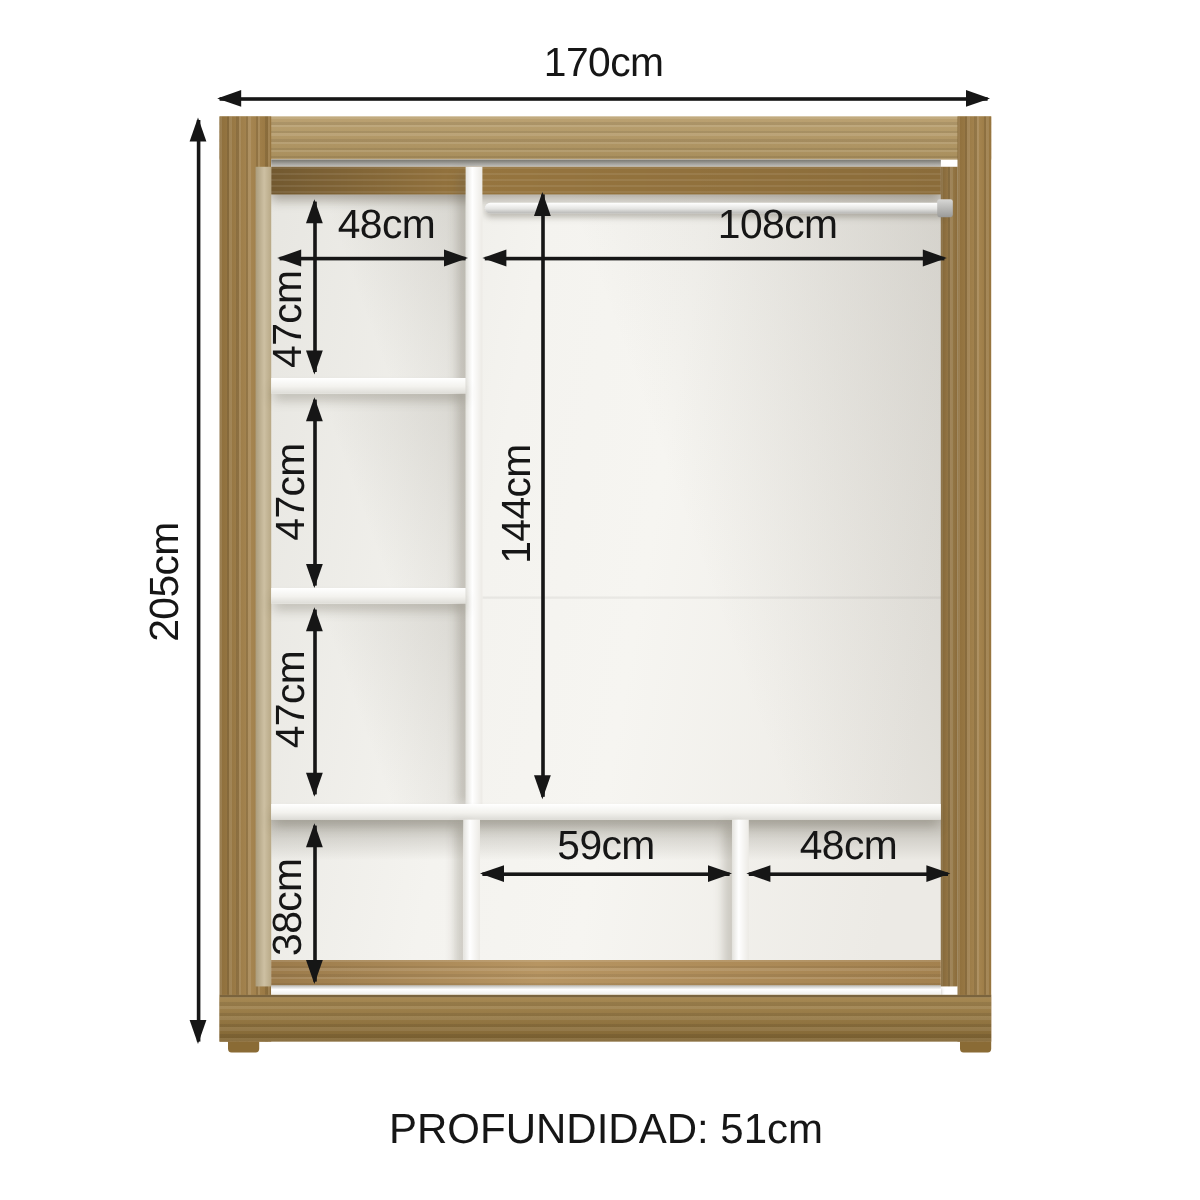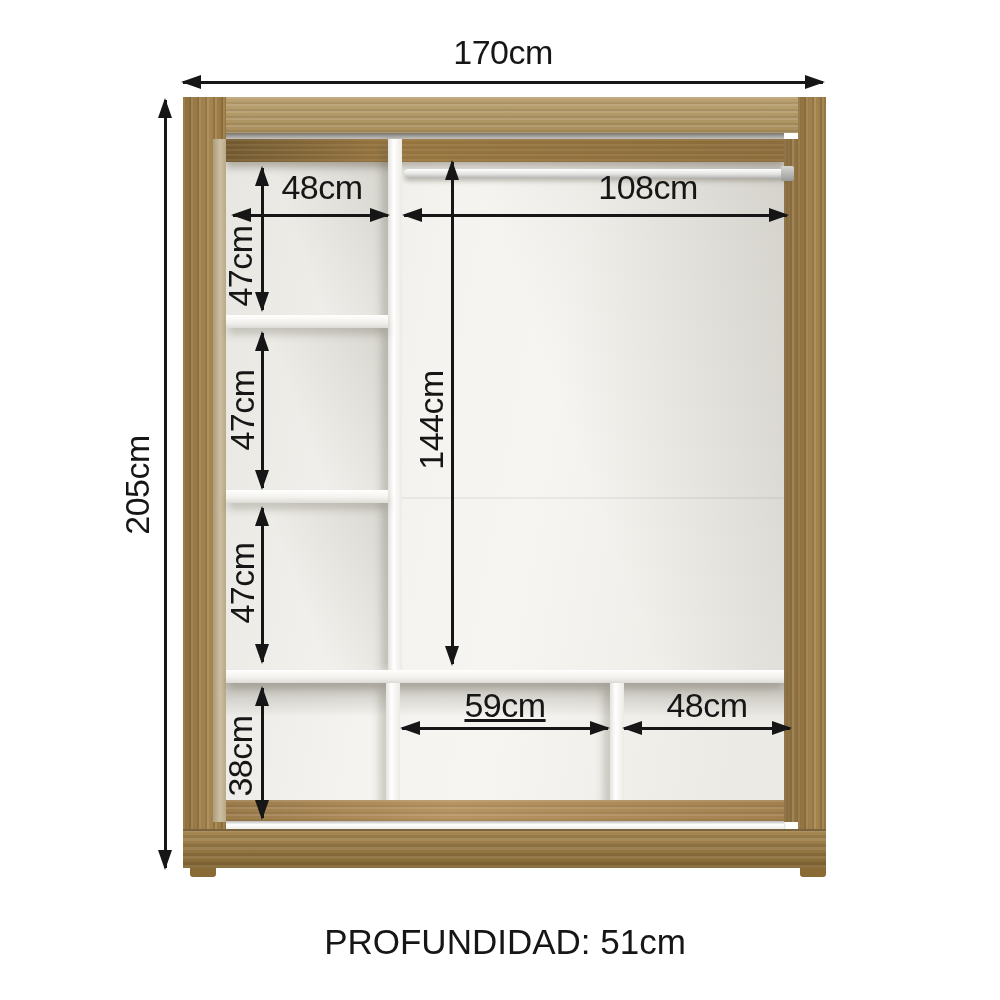--- a/index.html
+++ b/index.html
@@ -154,20 +154,20 @@
   <div class="abs dim-v" style="left:261px;top:508px;height:154px;"></div>
   <div class="dim-label rot" style="left:242px;top:583px;">47cm</div>
 
   <div class="abs dim-v" style="left:451px;top:162px;height:502px;"></div>
   <div class="dim-label rot" style="left:431px;top:420px;">144cm</div>
 
   <div class="abs dim-v" style="left:261px;top:688px;height:130px;"></div>
   <div class="dim-label rot" style="left:240px;top:756px;">38cm</div>
 
   <div class="abs dim-h" style="left:402px;top:727px;width:206px;"></div>
-  <div class="dim-label" style="left:505px;top:705px;text-decoration:underline;">59cm</div>
+  <div class="dim-label" style="left:505px;top:705px;">59cm</div>
 
   <div class="abs dim-h" style="left:624px;top:727px;width:166px;"></div>
   <div class="dim-label" style="left:707px;top:705px;">48cm</div>
 
   <div class="caption" style="left:505px;top:941px;">PROFUNDIDAD: 51cm</div>
 
 </div>
 
 </body></html>

